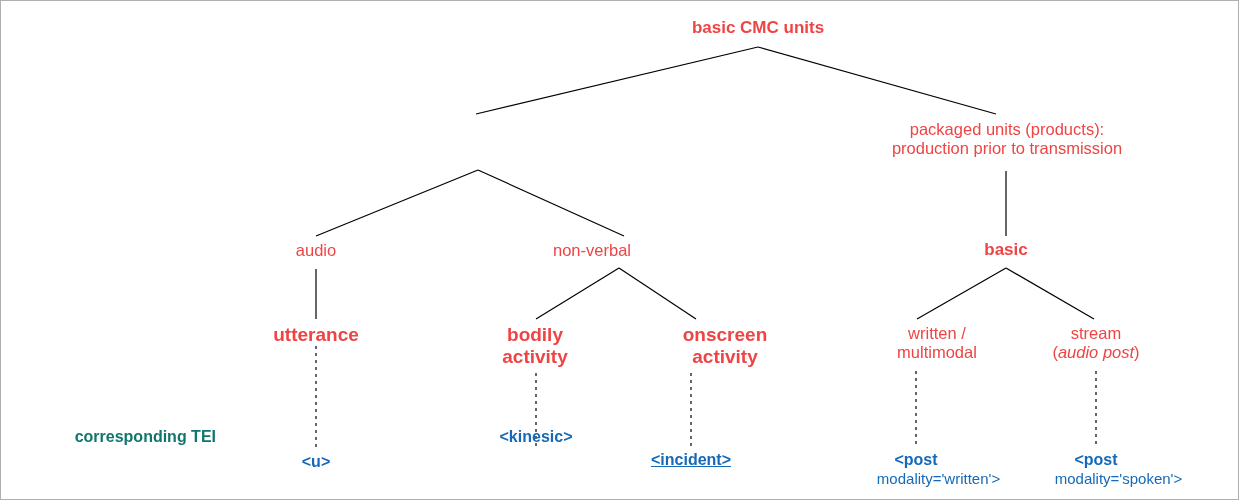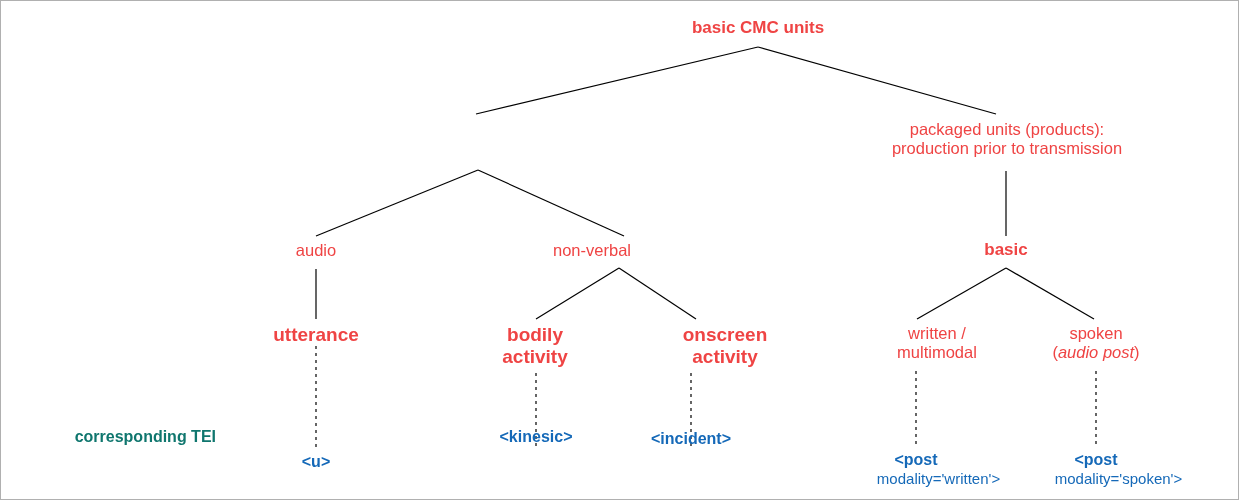--- a/index.html
+++ b/index.html
@@ -156,37 +156,37 @@
     <span class="ln">onscreen</span>
     <span class="ln">activity</span>
   </div>
 
   <div class="node lvl4-plain" style="left:916px; top:323px;margin-left:20px;">
     <span class="ln">written /</span>
     <span class="ln">multimodal</span>
   </div>
 
   <div class="node lvl4-plain" style="left:1095px; top:323px;">
-    <span class="ln">spoken</span>
+    <span class="ln">stream</span>
     <span class="ln"><span>(</span><span class="ital">audio post</span><span>)</span></span>
   </div>
 
   <div class="tei-legend" style="left:20px; top:427px; width:195px;">
     <span class="ln">corresponding TEI</span>
   </div>
 
   <div class="tei" style="left:315px; top:452px;">
     <span class="ln">&lt;u&gt;</span>
   </div>
 
   <div class="tei" style="left:535px; top:427px;">
     <span class="ln">&lt;kinesic&gt;</span>
   </div>
 
-  <div class="tei" style="left:690px; top:429px;">
+  <div class="tei" style="left:690px; top:450px;text-decoration:underline;">
     <span class="ln">&lt;incident&gt;</span>
   </div>
 
   <div class="tei" style="left:915px; top:450px;">
     <span class="ln">&lt;post</span>
     <span class="ln attr">modality='written'&gt;</span>
   </div>
 
   <div class="tei" style="left:1095px; top:450px;">
     <span class="ln">&lt;post</span>

